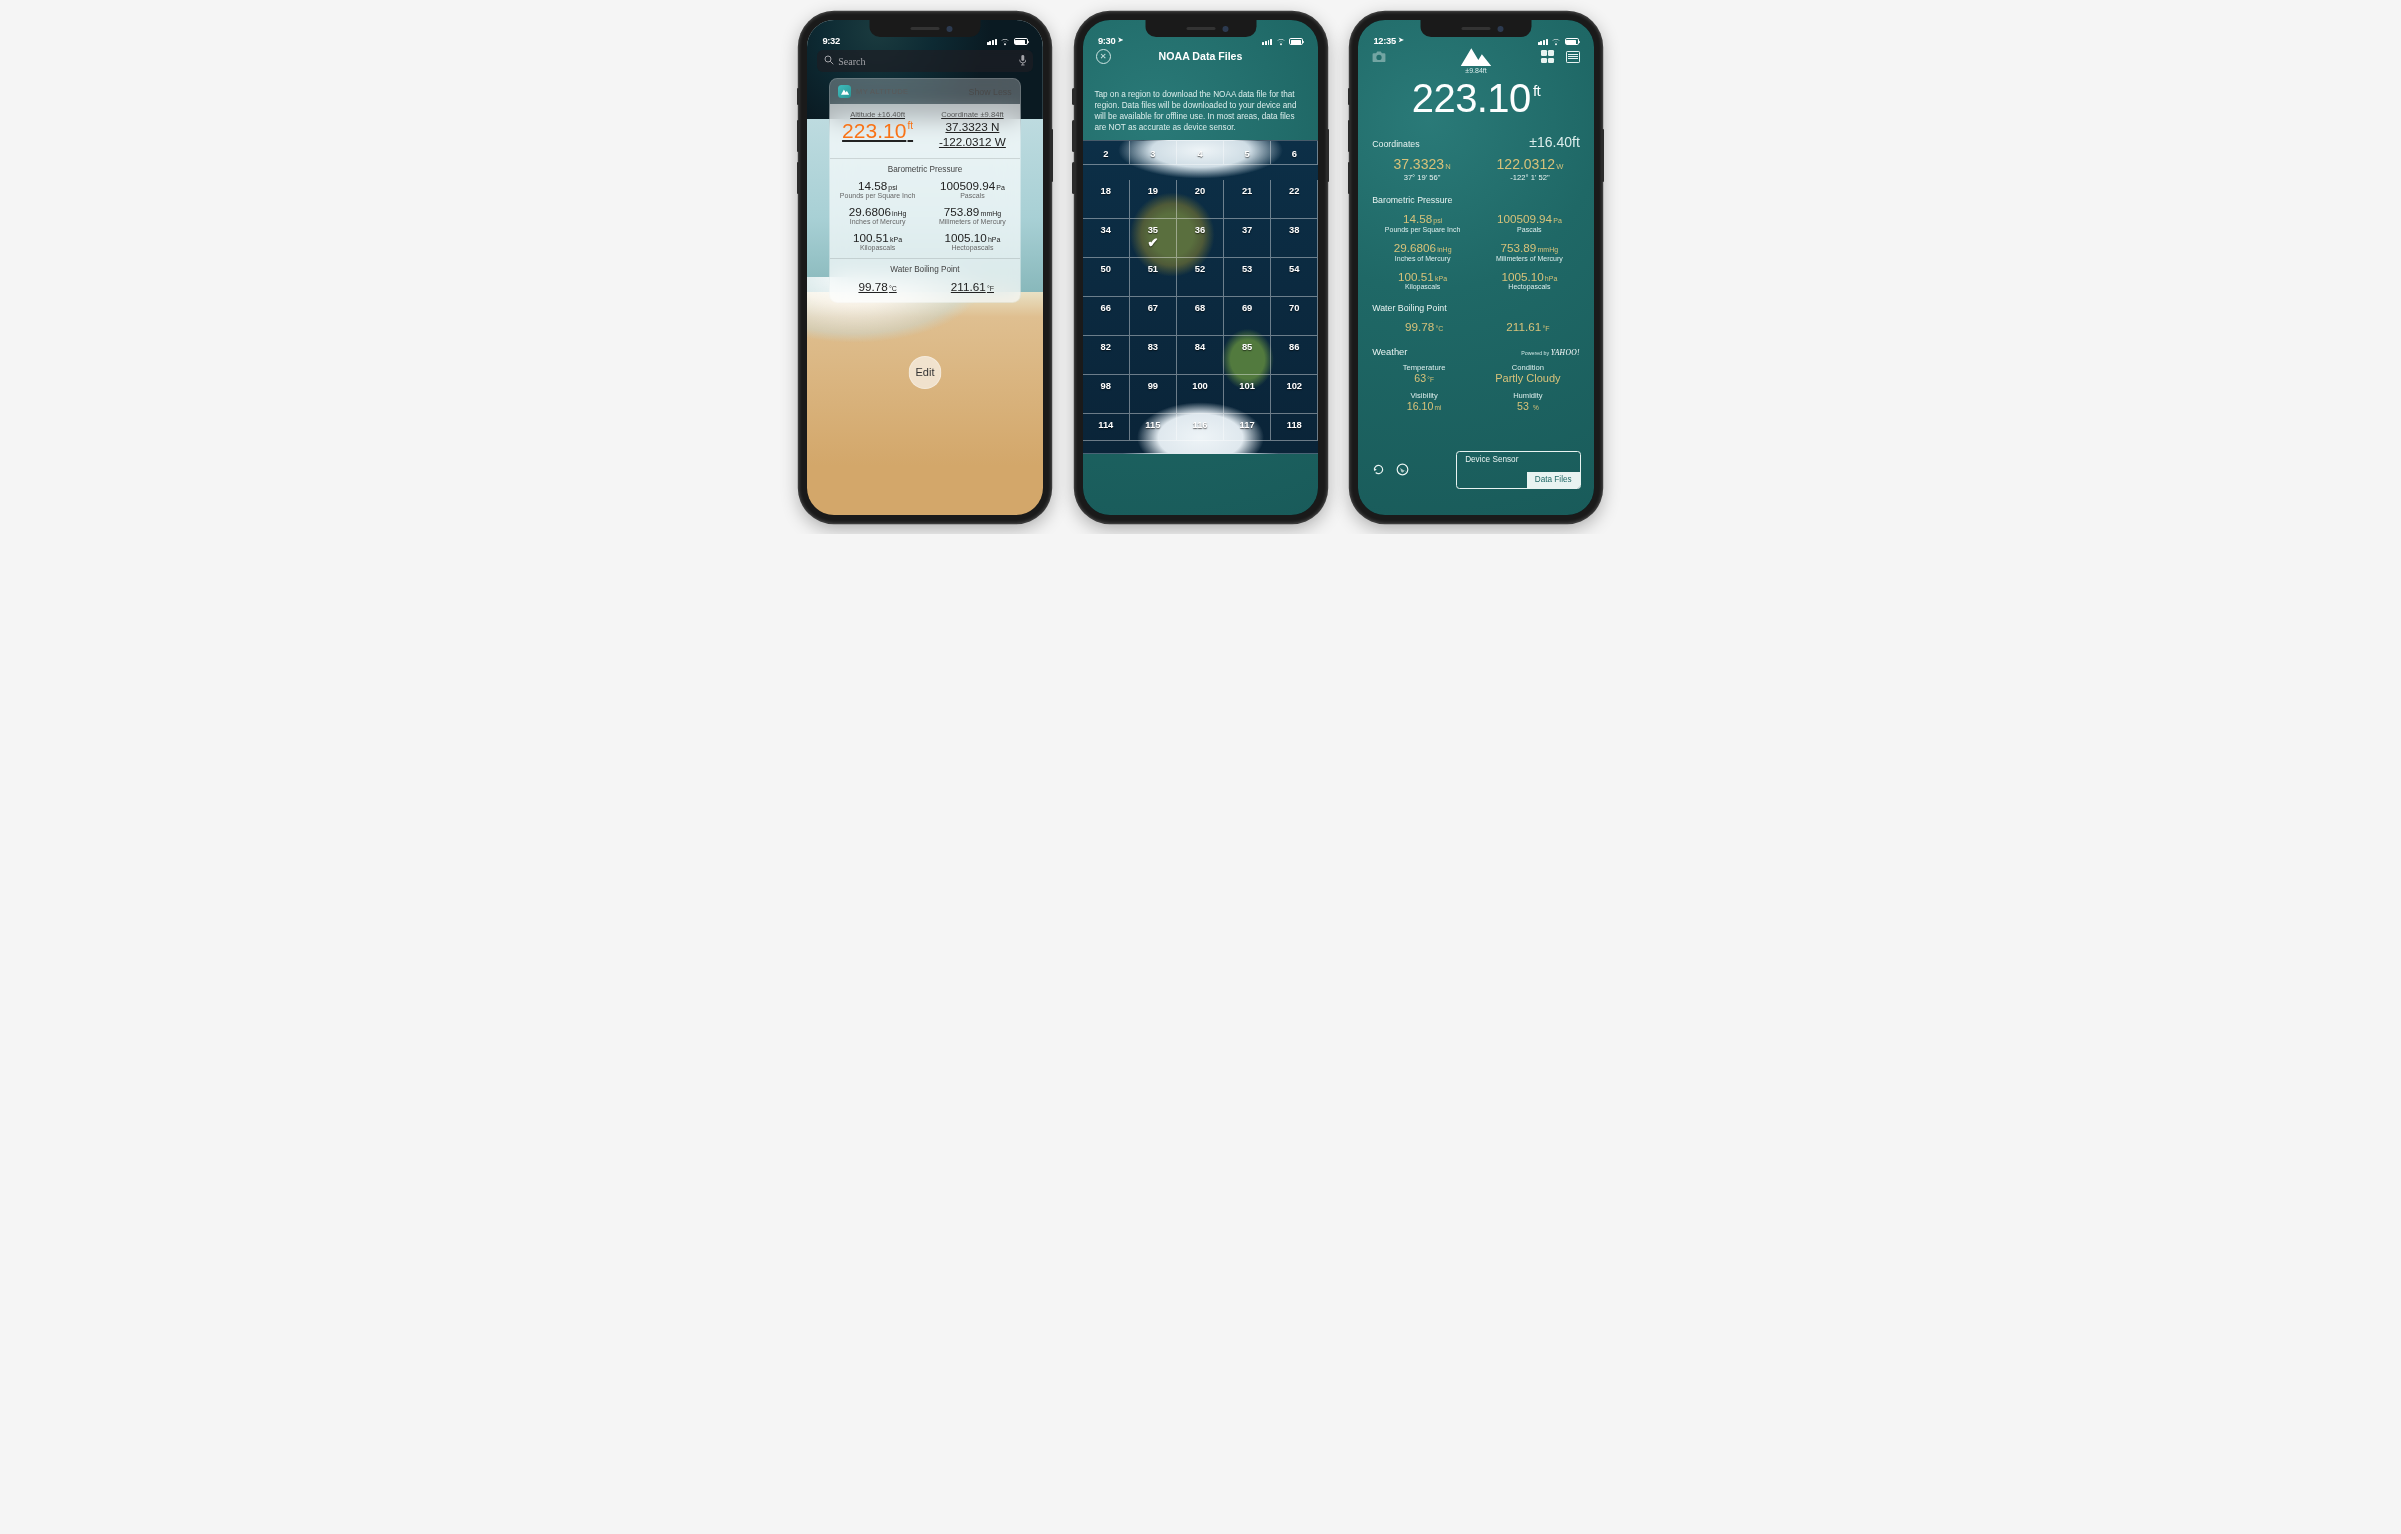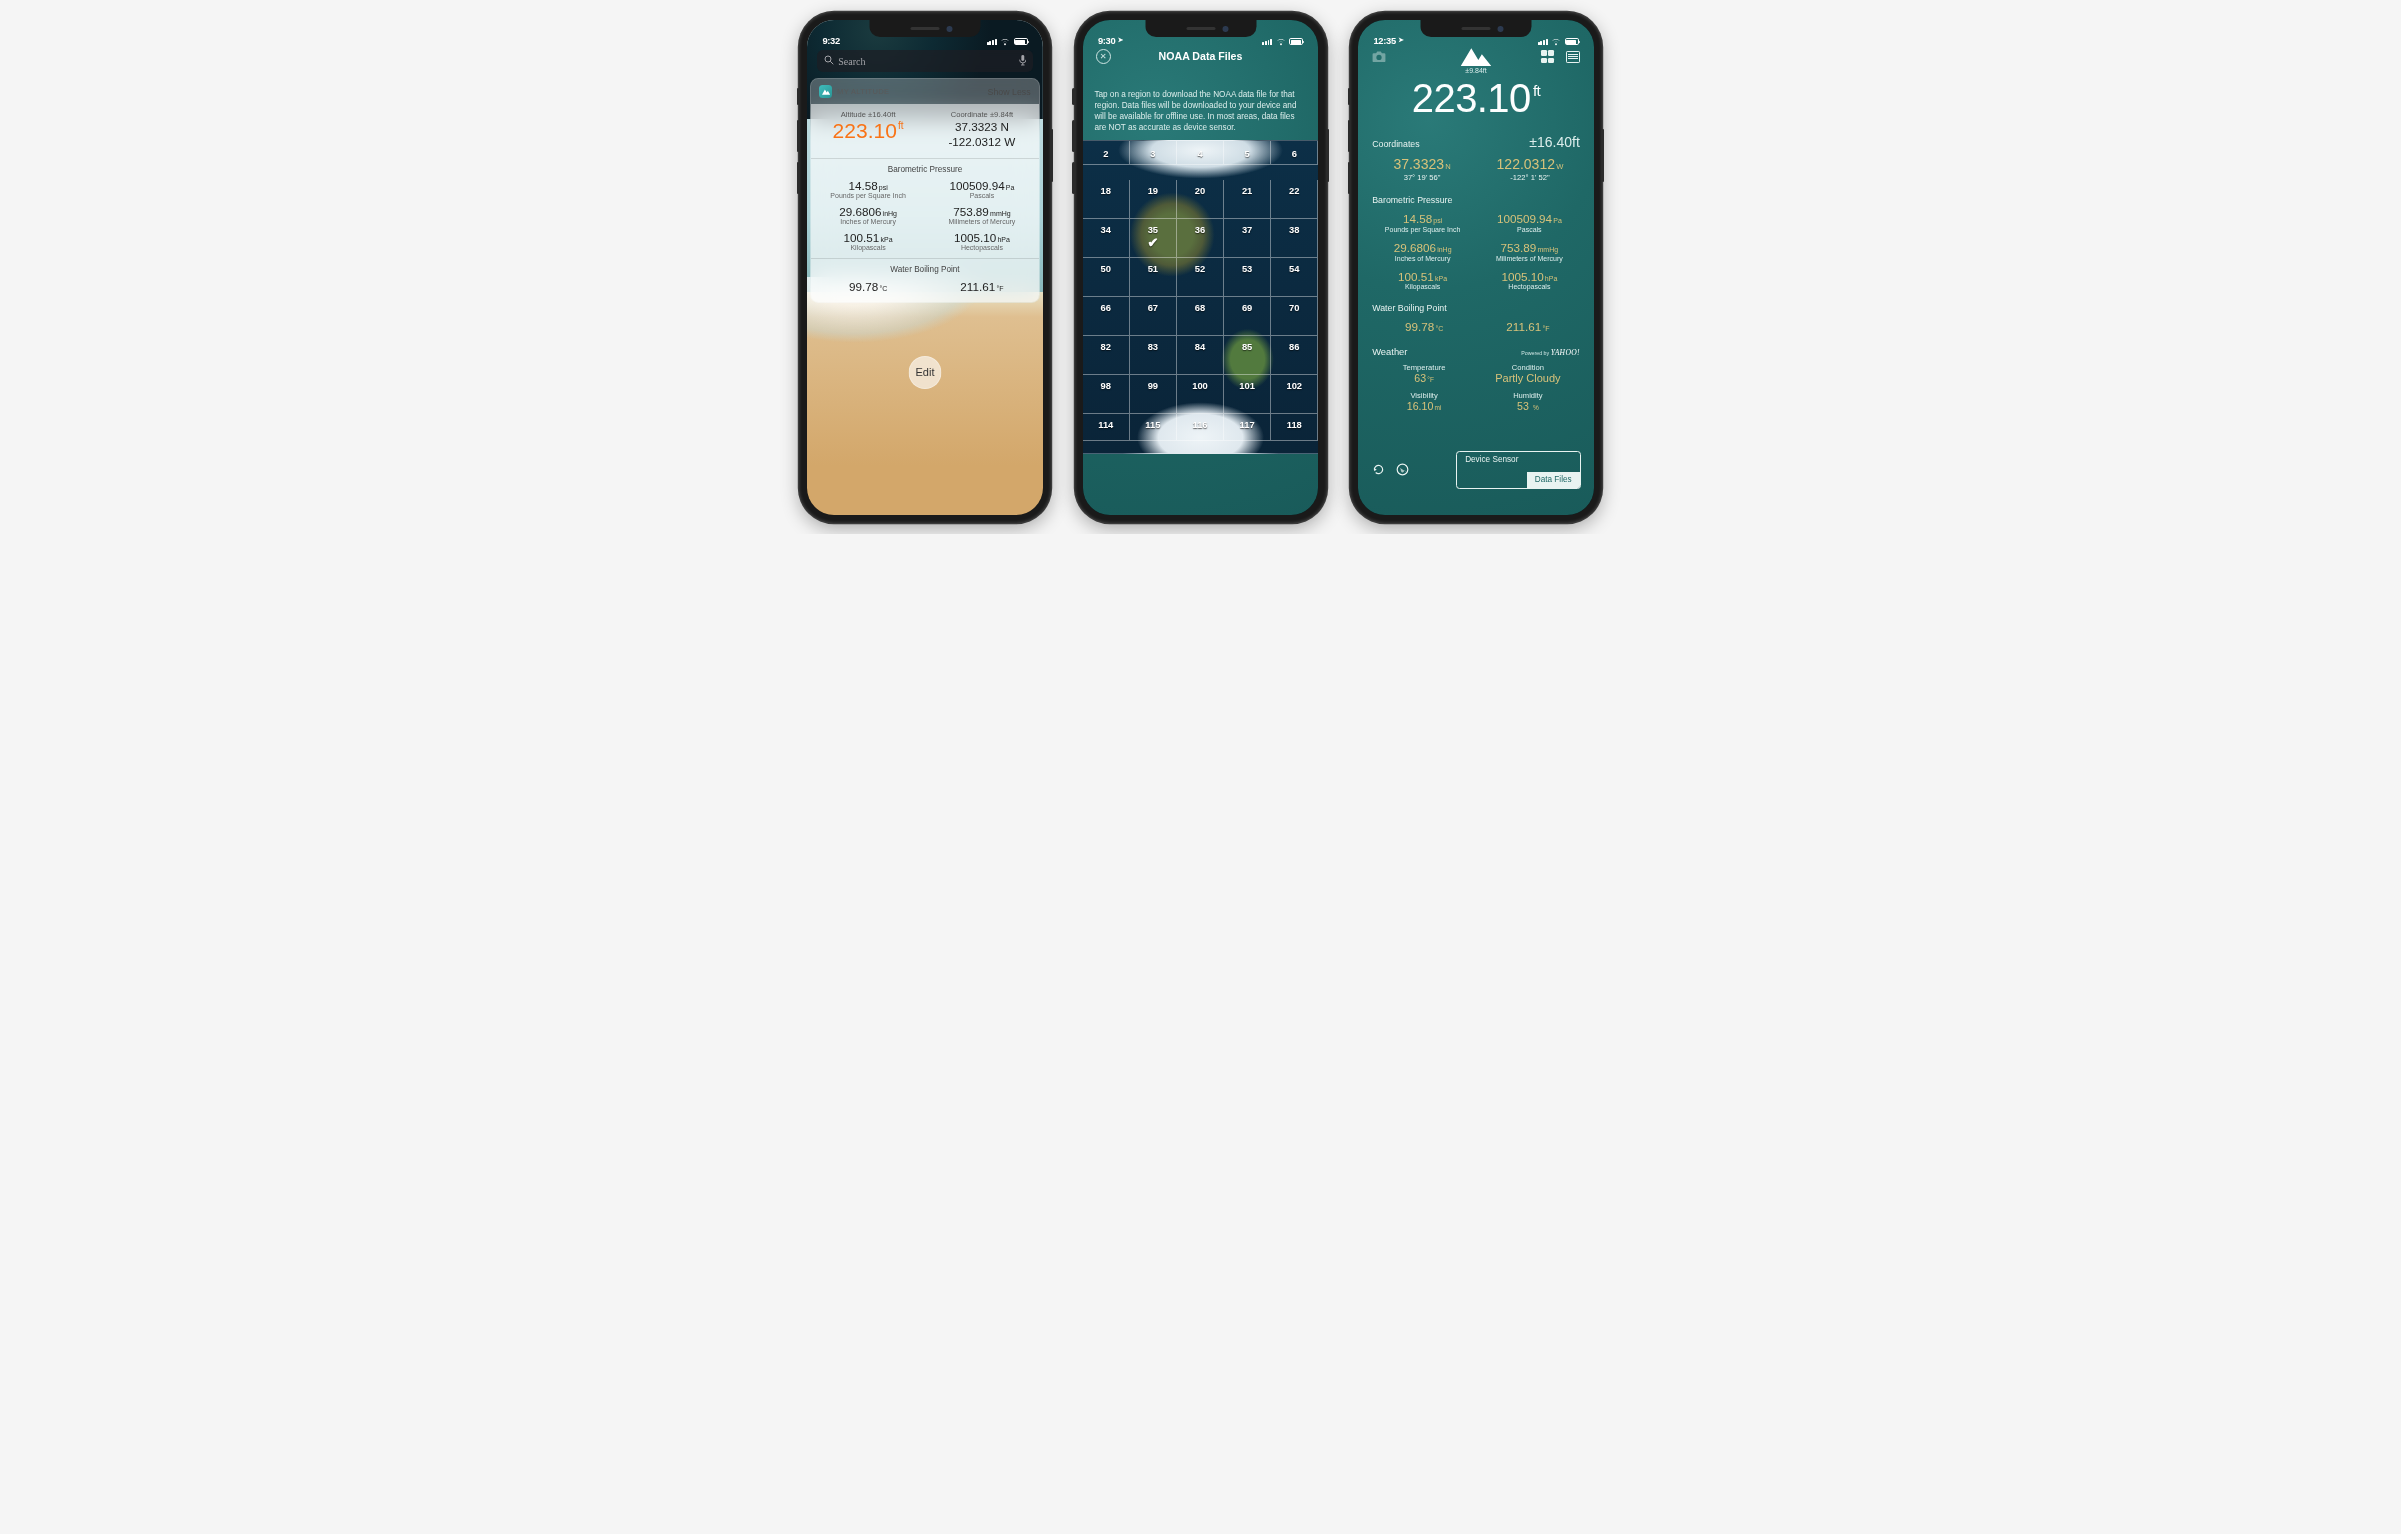--- a/index.html
+++ b/index.html
@@ -106,21 +106,21 @@
     color:#a3a3a8;
     gap:4.7px;
     backdrop-filter: blur(3.5px);
     font-family: Liberation Serif, serif;
   }
   .search-bar .mag { font-size:10px; }
   .search-bar .ph  { flex:1; font-size:10px; }
   .search-bar .mic { font-size:10px; }
 
   .widget-card {
-    margin: 0 3px;
+    margin: 0 22px;
     border-radius: 8.2px;
     overflow:hidden;
     background: rgba(255,255,255,.28);
     backdrop-filter: blur(11.7px);
     border:0.6px solid rgba(255,255,255,.15);
   }
   .widget-header {
     display:flex; align-items:center; gap:4.7px;
     padding:5.9px 8.2px;
     font-size:7.6px; font-weight:500;
@@ -130,21 +130,21 @@
     width:13px; height:13px; border-radius:3.5px;
     background: linear-gradient(135deg,#3fbdbd,#2a9696);
     display:flex; align-items:center; justify-content:center;
     color:#fff; font-size:7.6px;
   }
   .widget-header .app-name { color:#5a5a5a; letter-spacing:0.3px; }
   .widget-header .show-less { margin-left:auto; color:#4a4a4a; font-size:8.8px; font-weight:400;}
 
   .widget-body { background: rgba(255,255,255,.55); padding: 4.7px 0 8.2px; color:#222; }
   .widget-body .sep { height:0.6px; background:rgba(0,0,0,.12); margin:7px 0; }
-  .two-col { display:flex; }
+  .two-col { display:flex;text-decoration:underline; }
   .two-col > div { flex:1; text-align:center; padding:1.2px 5.9px; }
   .mini-lbl { font-size:7.6px; color:#555; margin-bottom:1.2px; }
   .mini-sub { font-size:7px; color:#666; }
   .big-val { font-size:21px; font-weight:300; color:#f97316; line-height:1; }
   .big-val .unit { font-size:10px; font-weight:400; vertical-align: top; position:relative; top:1.2px; margin-left:1.2px; }
   .med-val { font-size:11.7px; font-weight:400; color:#222; }
   .med-val .unit { font-size:7px; margin-left:1.2px; }
   .sec-title { text-align:center; font-size:8.2px; color:#444; margin-bottom:4.7px; margin-top:2.3px;}
   .press-grid { display:grid; grid-template-columns:1fr 1fr; row-gap:5.9px; }
 

